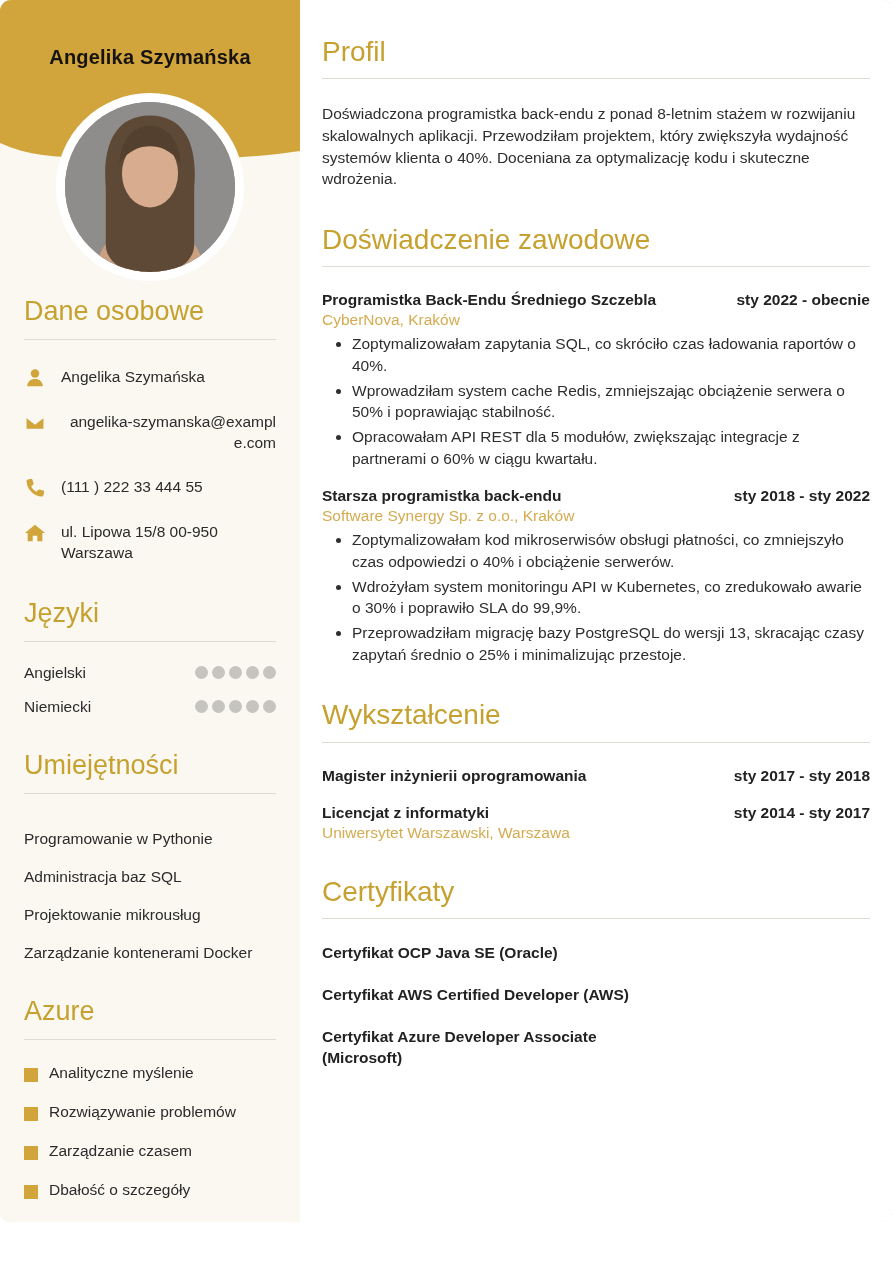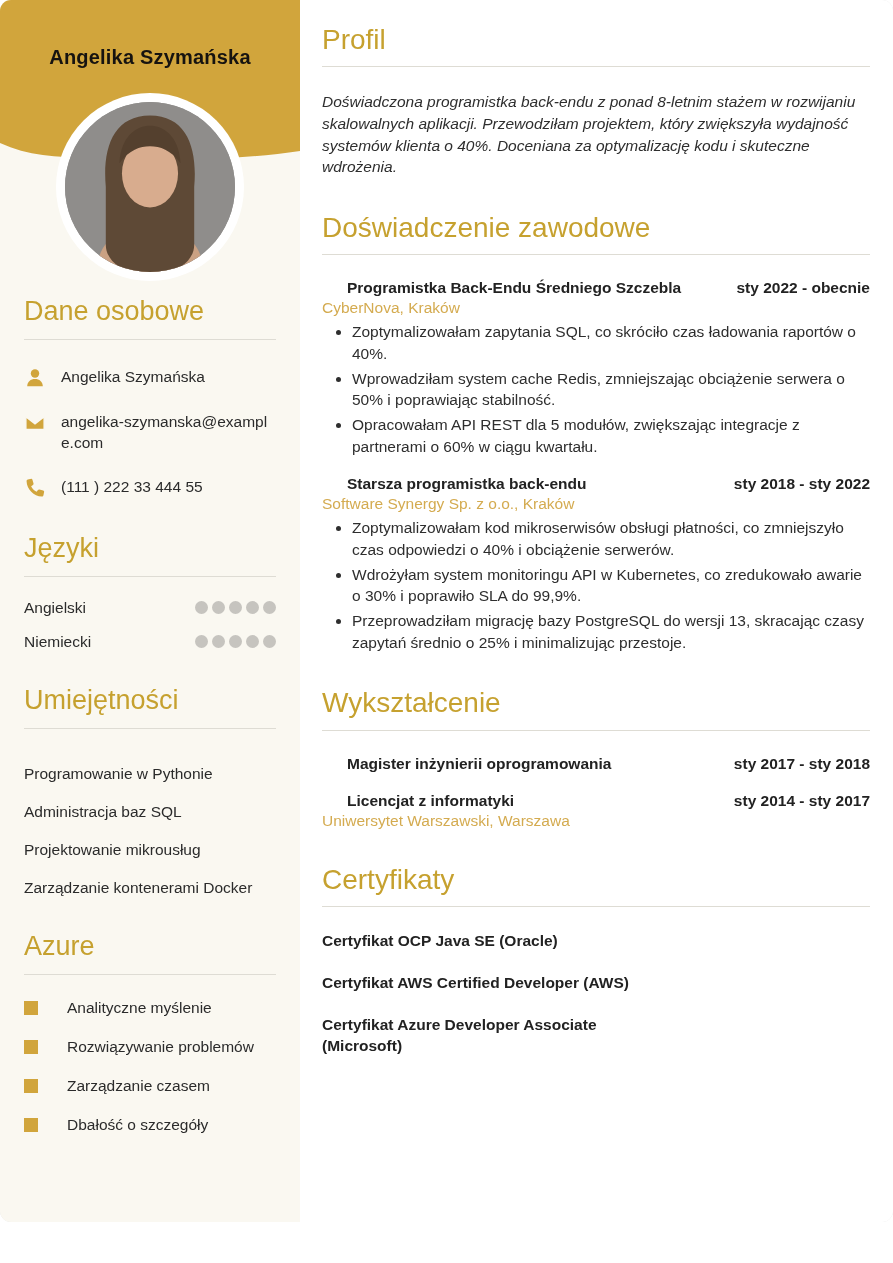--- a/index.html
+++ b/index.html
@@ -41,47 +41,47 @@
   .side-heading{
     font-size:27px;font-weight:400;color:var(--heading_gold);line-height:1.15;
   }
   .rule{border:none;border-top:1px solid var(--divider);margin-top:12px;}
 
   .contact-list{margin-top:26px;}
   .contact-row{display:flex;gap:15px;margin-bottom:22px;align-items:flex-start;}
   .contact-icon{flex:0 0 22px;width:22px;height:22px;margin-top:1px;}
   .contact-icon svg{width:22px;height:22px;display:block;fill:var(--gold);}
   .contact-text{font-size:15.5px;color:#2b2b2b;line-height:1.38;}
-  .contact-text.break{word-break:break-all;max-width:216px;}
+  .contact-text.break{word-break:break-all;max-width:216px;text-align:right;}
 
   .lang-list{margin-top:22px;}
   .lang-row{display:flex;justify-content:space-between;align-items:center;margin-bottom:16px;text-align:right;}
   .lang-name{font-size:15.5px;color:#2b2b2b;}
   .dots{display:flex;gap:4px;}
   .dot{width:13px;height:13px;border-radius:50%;background:var(--dot_gray);}
 
   .skill-list{margin-top:36px;}
   .skill-item{font-size:15.5px;color:#2b2b2b;margin-bottom:20px;}
 
   .trait-list{margin-top:24px;}
-  .trait-row{display:flex;align-items:center;gap:29px;margin-bottom:21px;}
+  .trait-row{display:flex;align-items:flex-end;gap:11px;margin-bottom:21px;}
   .trait-bullet{width:14px;height:14px;background:var(--gold);flex:0 0 14px;}
   .trait-text{font-size:15.5px;color:#2b2b2b;}
 
   
-  .main{flex:1;background:#ffffff;padding:24px 23px 0 22px;}
+  .main{flex:1;background:#ffffff;padding:36px 23px 0 22px;}
   .main-section{margin-bottom:34px;}
   .main-heading{font-size:28px;font-weight:400;color:var(--heading_gold);line-height:1.15;}
   .main .rule{margin-top:10px;}
   .section-body{margin-top:24px;}
 
-  .profile-text{font-size:15.5px;line-height:1.4;color:#2e2e2e;font-style:italic;}
+  .profile-text{font-size:15.5px;line-height:1.4;color:#2e2e2e;}
 
   .entry{margin-bottom:6px;}
-  .entry-head{display:flex;justify-content:space-between;align-items:flex-end;margin-left:25px;}
+  .entry-head{display:flex;justify-content:space-between;align-items:flex-end;}
   .entry-role{font-size:15.5px;font-weight:bold;color:var(--text_dark);}
   .entry-dates{font-size:15.5px;font-weight:bold;color:var(--text_dark);white-space:nowrap;padding-left:12px;}
   .entry-company{font-size:15.5px;color:var(--company_gold);margin-top:2px;}
   .entry ul{margin:4px 0 18px 0;padding-left:30px;}
   .entry ul li{font-size:15.5px;line-height:1.4;color:#2e2e2e;margin-bottom:3px;}
 
   .edu-entry{margin-bottom:19px;}
 
   .cert-item{font-size:15.5px;font-weight:bold;color:var(--text_dark);margin-bottom:21px;max-width:350px;line-height:1.35;}
 </style>
@@ -139,20 +139,28 @@
 
           <div class="contact-row">
             <span class="contact-icon">
               <svg viewBox="0 0 24 24">
                   <path d="M4.2 2.8 L8 2 C8.6 2 9 2.4 9.2 3 L10.4 7.2 C10.6 7.8 10.3 8.4 9.8 8.8 L7.8 10.2 C9 13 11 15 13.8 16.2 L15.2 14.2 C15.6 13.7 16.2 13.4 16.8 13.6 L21 14.8 C21.6 15 22 15.4 22 16 L21.2 19.8 C21 20.6 20.4 21.2 19.5 21.2 C10.6 20.9 3.1 13.4 2.8 4.5 C2.8 3.6 3.4 3 4.2 2.8 Z"></path>
                 </svg>
             </span>
             <span class="contact-text">(111 ) 222 33 444 55</span>
           </div>
 
+          <div class="contact-row">
+            <span class="contact-icon">
+              <svg viewBox="0 0 24 24">
+                  <path d="M12 3 L23 12 L20 12 L20 21 L14.5 21 L14.5 15 L9.5 15 L9.5 21 L4 21 L4 12 L1 12 Z"></path>
+                </svg>
+            </span>
+            <span class="contact-text">ul. Lipowa 15/8 00-950 Warszawa</span>
+          </div>
 
         </div>
       </section>
 
       <section class="side-section">
         <h2 class="side-heading">Języki</h2>
         <hr class="rule">
         <div class="lang-list">
           <div class="lang-row">
             <span class="lang-name">Angielski</span>

